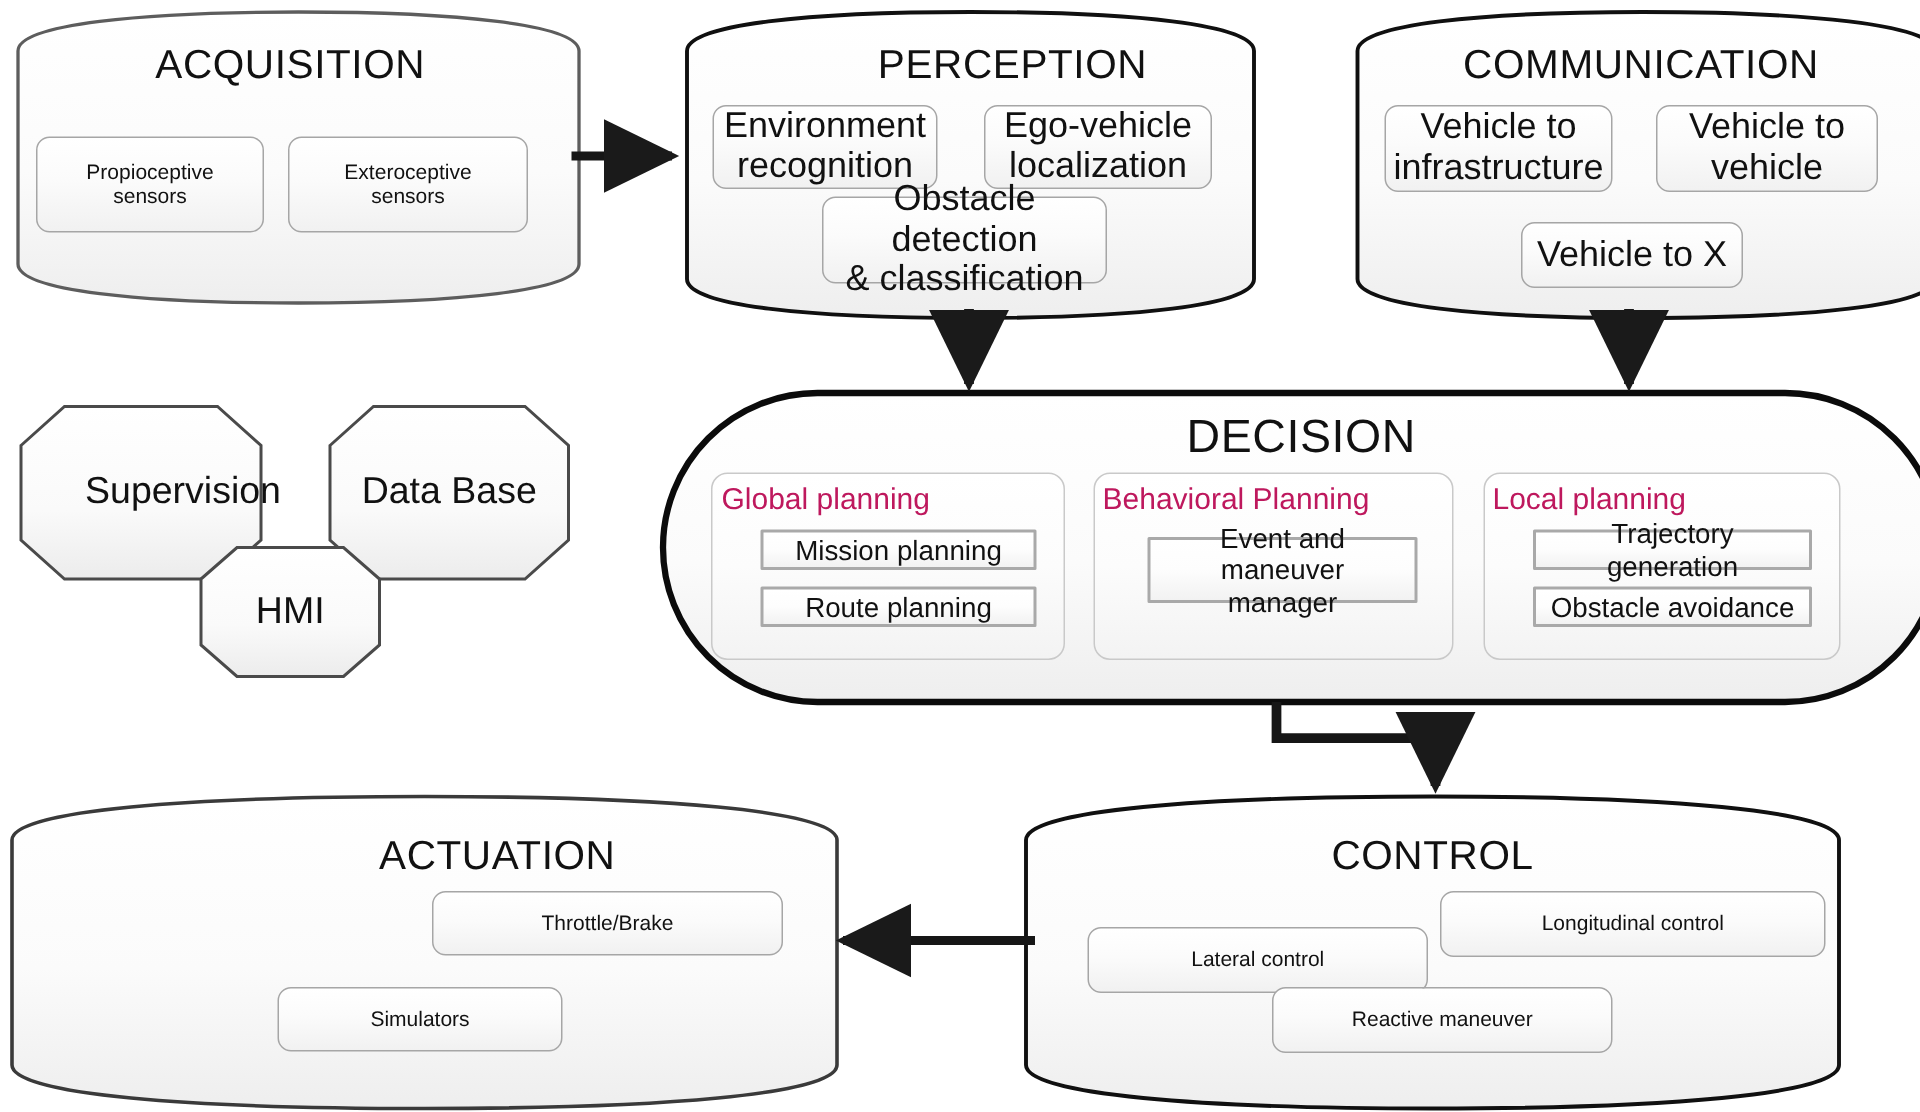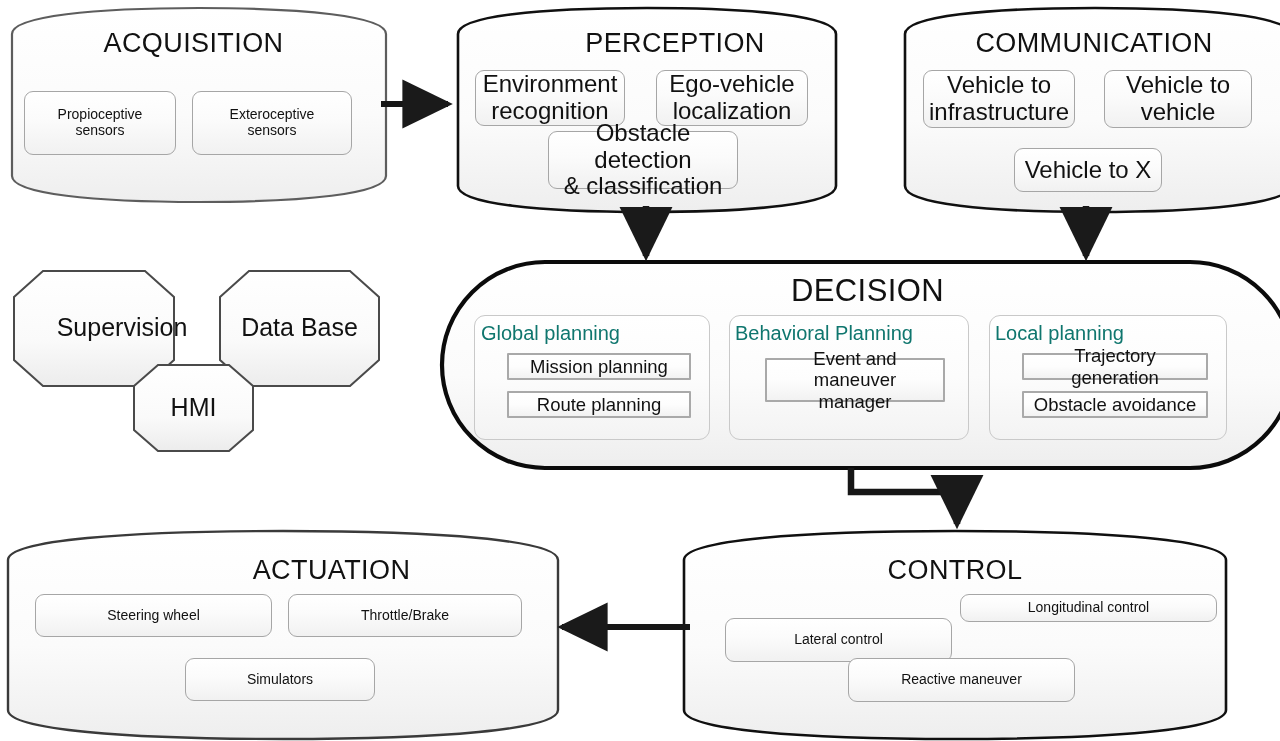--- a/index.html
+++ b/index.html
@@ -56,21 +56,21 @@
   .grouppanel{
     position:absolute;
     box-sizing:border-box;
     border:1.3px solid #c9c9c9;
     border-radius:11px;
     background:linear-gradient(180deg,#ffffff 0%,#fcfcfc 50%,#f3f3f3 100%);
   }
   .group-label{
     position:absolute;
     font-size:20px;
-    color:#0f766e;
+    color:#be185d;
     white-space:nowrap;
   }
   
   .leafbox{
     position:absolute;
     box-sizing:border-box;
     border:2px solid #a9a9a9;
     border-radius:1px;
     background:linear-gradient(180deg,#ffffff 0%,#fdfdfd 50%,#f2f2f2 100%);
     display:flex;
@@ -278,23 +278,22 @@
     </span>
   </div>
 
   <div class="grouppanel" style="left:989px;top:315px;width:238px;height:125px;"></div>
   <div class="group-label" style="left:995px;top:322px;">Local planning</div>
   <div class="leafbox" style="left:1022px;top:353px;width:186px;height:27px;">Trajectory generation</div>
   <div class="leafbox" style="left:1022px;top:391px;width:186px;height:27px;">Obstacle avoidance</div>
 
   <div class="blk-title" style="left:8px;top:555px;width:647px;">ACTUATION</div>
 
-  <div class="subbox" style="left:35px;top:594px;width:237px;height:43px;">Steering wheel</div>
   <div class="subbox" style="left:288px;top:594px;width:234px;height:43px;">Throttle/Brake</div>
   <div class="subbox" style="left:185px;top:658px;width:190px;height:43px;">Simulators</div>
 
   <div class="blk-title" style="left:684px;top:555px;width:542px;">CONTROL</div>
 
   <div class="subbox" style="left:725px;top:594px;width:227px;height:44px;margin-top:24px;">Lateral control</div>
-  <div class="subbox" style="left:960px;top:594px;width:257px;height:28px;">Longitudinal control</div>
+  <div class="subbox" style="left:960px;top:594px;width:257px;height:44px;">Longitudinal control</div>
   <div class="subbox" style="left:848px;top:658px;width:227px;height:44px;">Reactive maneuver</div>
 
 </div>
 
 </body></html>

